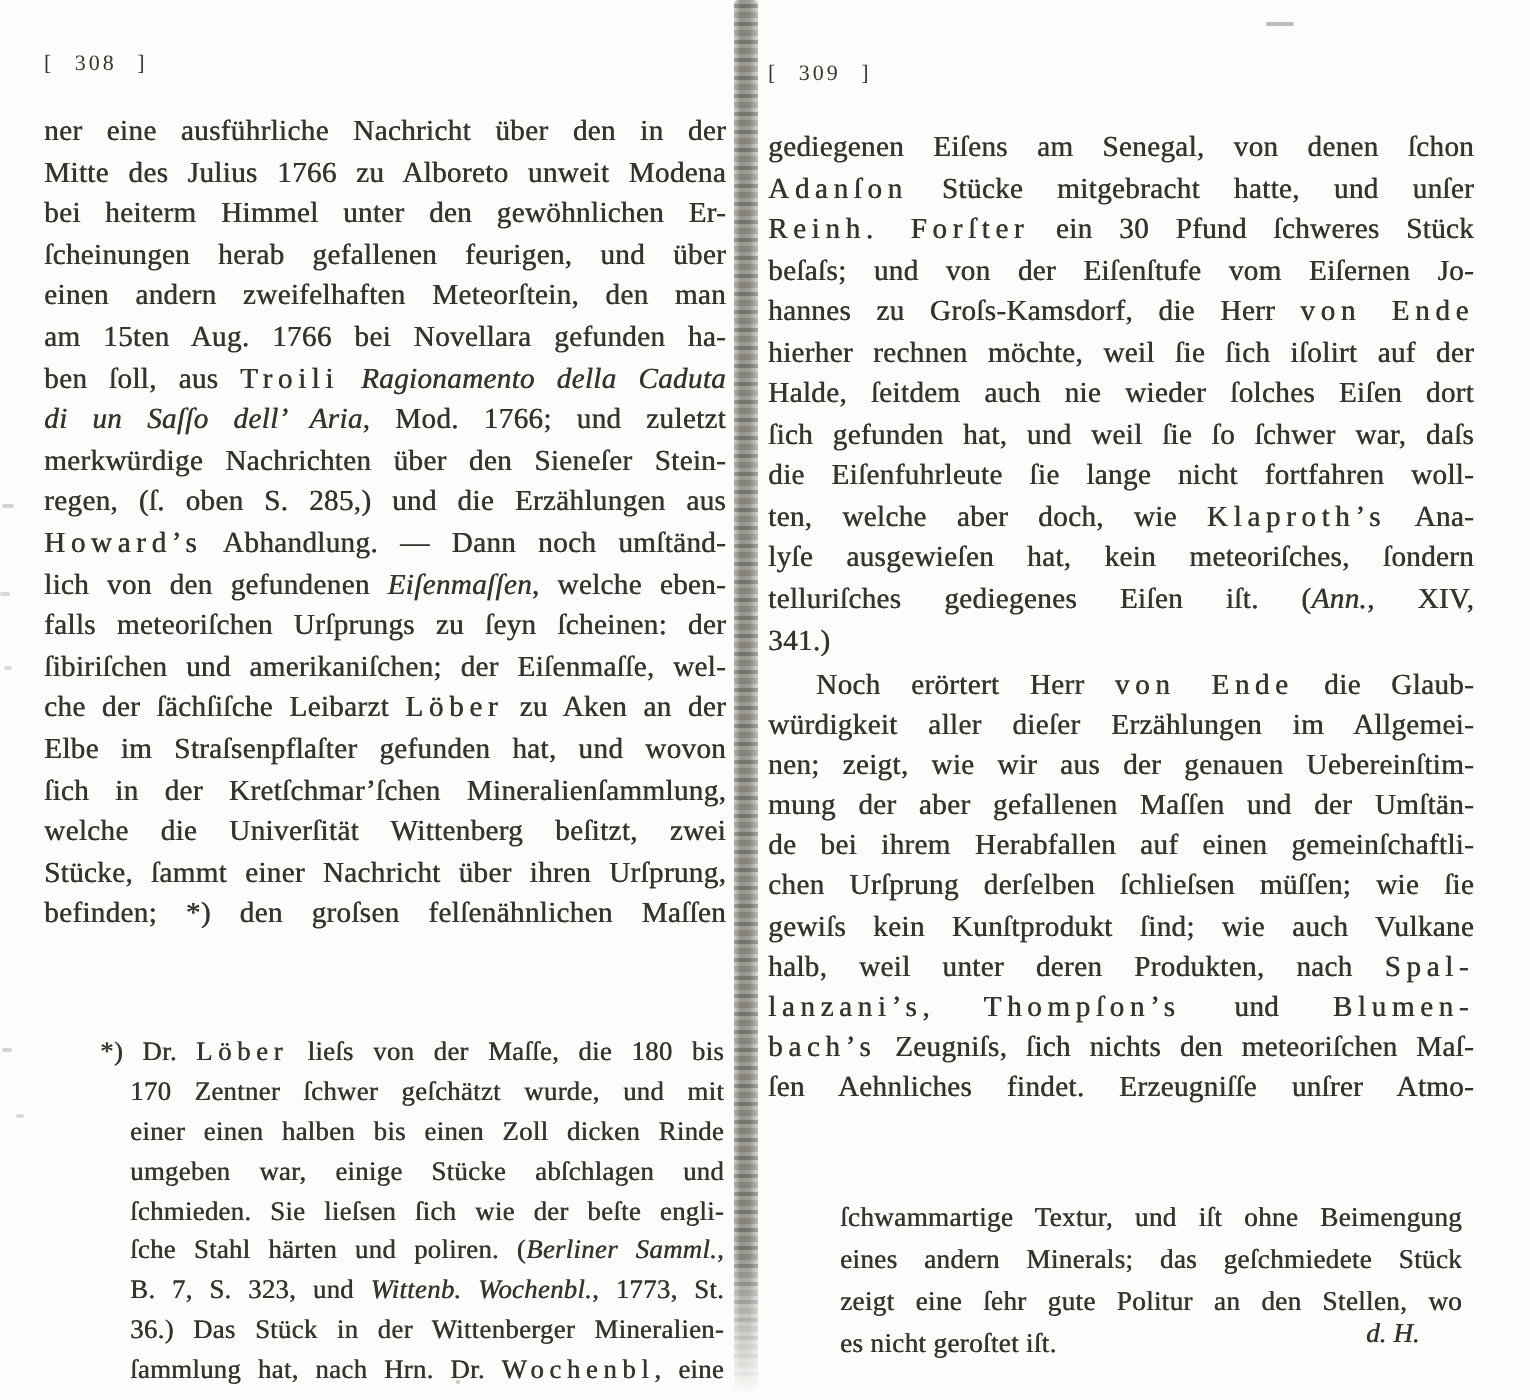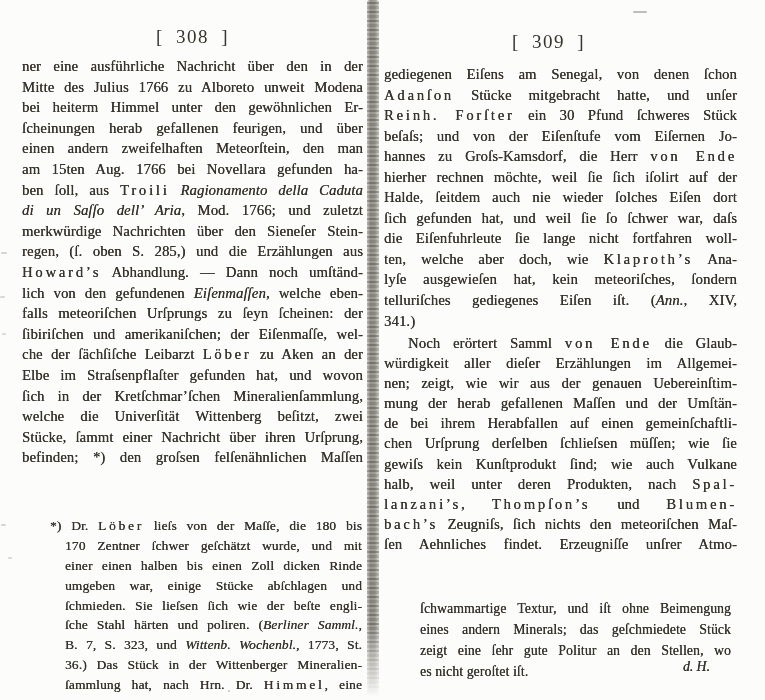--- a/index.html
+++ b/index.html
@@ -27,40 +27,40 @@
         rgba(200,198,192,.18) 7px 9px),
       linear-gradient(90deg,#cfcdc7 0%,#8d8b85 28%,#96948d 65%,#d8d6d0 100%);
     box-shadow:-1px 0 3px rgba(0,0,0,.18), 1px 0 3px rgba(0,0,0,.14);
     border-radius:2px;
     -webkit-mask-image:linear-gradient(180deg,#000 0 90%,rgba(0,0,0,.35) 97%,transparent 100%);
     mask-image:linear-gradient(180deg,#000 0 90%,rgba(0,0,0,.35) 97%,transparent 100%);
   }
 
   .block{position:absolute;}
   .page-header{
-    text-align:center;font-size:19px;letter-spacing:1.5px;word-spacing:6px;
+    font-size:11px;letter-spacing:1.5px;word-spacing:6px;
   }
   .line{
     height:var(--lh);line-height:var(--lh);
     text-align:justify;text-align-last:justify;
     overflow:hidden;white-space:nowrap;
     letter-spacing:.15px;
     text-shadow:.25px 0 0 currentColor;
   }
   .line.noj{text-align-last:left;}
   .seg-i{font-style:italic;}
   .seg-sp{letter-spacing:2.8px;}
 
   #left-body  {left:22px; top:56px;  width:341px; --lh:20.6px; font-size:14.6px;}
   #left-foot  {left:50px; top:516px; width:312px; --lh:19.9px; font-size:13.4px;}
   #right-p1   {left:384px;top:64px;  width:353px; --lh:20.55px;font-size:14.6px;}
   #right-p2   {left:384px;top:333px; width:353px; --lh:20.1px; font-size:14.6px;}
   #right-foot {left:420px;top:598px; width:311px; --lh:21px;   font-size:13.6px;}
   #left-header {left:22px; top:26px; width:341px;}
-  #right-header{left:372px;top:31px; width:353px;}
+  #right-header{left:384px;top:31px; width:353px;}
   #right-sig{position:absolute;left:683px;top:659px;font-style:italic;font-size:13.6px;
              text-shadow:.25px 0 0 currentColor;}
 
   .foot .line:not(:first-child){padding-left:15px;}
   .para2 .line:first-child{text-indent:24px;}
 
   
   .artifact{position:absolute;background:#8a8880;opacity:.55;border-radius:1px;}
   .a1{left:633px;top:11px;width:14px;height:2px;}
   .a2{left:1px;top:252px;width:6px;height:2px;opacity:.35;}
@@ -103,21 +103,21 @@
       </div>
     <div class="block foot" id="left-foot">
         <div class="line"><span>*) Dr. </span><span class="seg-sp">Löber</span><span> lieſs von der Maſſe, die 180 bis</span></div>
         <div class="line"><span>170 Zentner ſchwer geſchätzt wurde, und mit</span></div>
         <div class="line"><span>einer einen halben bis einen Zoll dicken Rinde</span></div>
         <div class="line"><span>umgeben war, einige Stücke abſchlagen und</span></div>
         <div class="line"><span>ſchmieden.  Sie lieſsen ſich wie der beſte engli-</span></div>
         <div class="line"><span>ſche Stahl härten und poliren. (</span><span class="seg-i">Berliner Samml.</span><span>,</span></div>
         <div class="line"><span>B. 7, S. 323, und </span><span class="seg-i">Wittenb. Wochenbl.</span><span>, 1773, St.</span></div>
         <div class="line"><span>36.)  Das Stück in der Wittenberger Mineralien-</span></div>
-        <div class="line"><span>ſammlung hat, nach Hrn. Dr. </span><span class="seg-sp">Himmel</span><span>, eine</span></div>
+        <div class="line"><span>ſammlung hat, nach Hrn. Dr. </span><span class="seg-sp">Wochenbl</span><span>, eine</span></div>
       </div>
   </section>
 
   <section>
     <div class="block page-header" id="right-header">[ 309 ]</div>
     <div class="block" id="right-p1">
         <div class="line"><span>gediegenen Eiſens am Senegal, von denen ſchon</span></div>
         <div class="line"><span class="seg-sp">Adanſon</span><span> Stücke mitgebracht hatte, und unſer</span></div>
         <div class="line"><span class="seg-sp">Reinh. Forſter</span><span> ein 30 Pfund ſchweres Stück</span></div>
         <div class="line"><span>beſaſs; und von der Eiſenſtufe vom Eiſernen Jo-</span></div>
@@ -125,24 +125,24 @@
         <div class="line"><span>hierher rechnen möchte, weil ſie ſich iſolirt auf der</span></div>
         <div class="line"><span>Halde, ſeitdem auch nie wieder ſolches Eiſen dort</span></div>
         <div class="line"><span>ſich gefunden hat, und weil ſie ſo ſchwer war, daſs</span></div>
         <div class="line"><span>die Eiſenfuhrleute ſie lange nicht fortfahren woll-</span></div>
         <div class="line"><span>ten, welche aber doch, wie </span><span class="seg-sp">Klaproth’s</span><span> Ana-</span></div>
         <div class="line"><span>lyſe ausgewieſen hat, kein meteoriſches, ſondern</span></div>
         <div class="line"><span>telluriſches gediegenes Eiſen iſt. (</span><span class="seg-i">Ann.</span><span>, XIV,</span></div>
         <div class="line noj"><span>341.)</span></div>
       </div>
     <div class="block para2" id="right-p2">
-        <div class="line"><span>Noch erörtert Samml </span><span class="seg-sp">von Ende</span><span> die Glaub-</span></div>
+        <div class="line"><span>Noch erörtert Herr </span><span class="seg-sp">von Ende</span><span> die Glaub-</span></div>
         <div class="line"><span>würdigkeit aller dieſer Erzählungen im Allgemei-</span></div>
         <div class="line"><span>nen; zeigt, wie wir aus der genauen Uebereinſtim-</span></div>
-        <div class="line"><span>mung der herab gefallenen Maſſen und der Umſtän-</span></div>
+        <div class="line"><span>mung der aber gefallenen Maſſen und der Umſtän-</span></div>
         <div class="line"><span>de bei ihrem Herabfallen auf einen gemeinſchaftli-</span></div>
         <div class="line"><span>chen Urſprung derſelben ſchlieſsen müſſen; wie ſie</span></div>
         <div class="line"><span>gewiſs kein Kunſtprodukt ſind; wie auch Vulkane</span></div>
         <div class="line"><span>halb, weil unter deren Produkten, nach </span><span class="seg-sp">Spal-</span></div>
         <div class="line"><span class="seg-sp">lanzani’s</span><span>, </span><span class="seg-sp">Thompſon’s</span><span> und </span><span class="seg-sp">Blumen-</span></div>
         <div class="line"><span class="seg-sp">bach’s</span><span> Zeugniſs, ſich nichts den meteoriſchen Maſ-</span></div>
         <div class="line"><span>ſen Aehnliches findet.  Erzeugniſſe unſrer Atmo-</span></div>
       </div>
     <div class="block" id="right-foot">
         <div class="line"><span>ſchwammartige Textur, und iſt ohne Beimengung</span></div>

